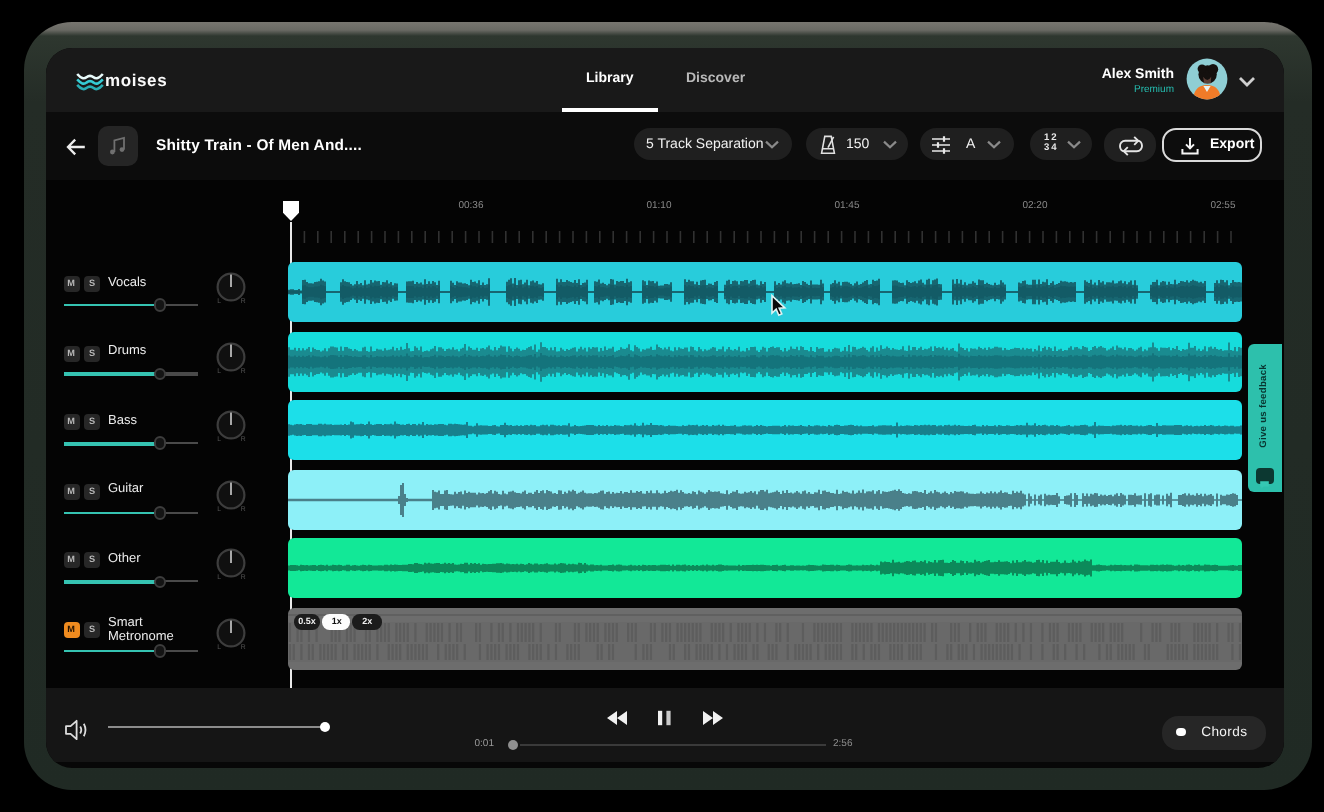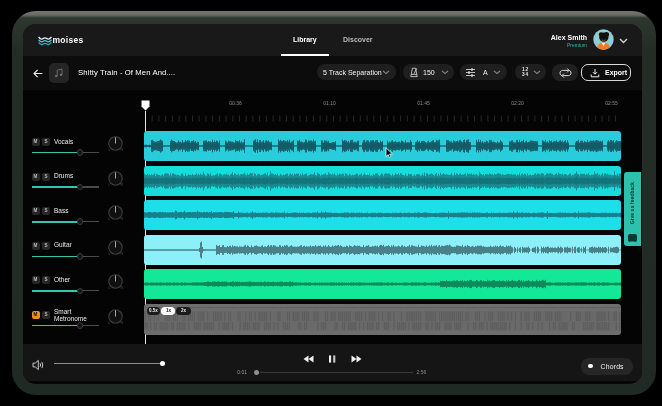--- a/index.html
+++ b/index.html
@@ -41,21 +41,21 @@
 <div class="abs" style="left:0;top:32px;width:619px;height:34px;background:#0c0c0c"></div>
 <svg class="abs" style="left:10px;top:44.5px" width="10" height="9" viewBox="0 0 10 9">
       <path d="M4.6 0.8 L1 4.5 L4.6 8.2 M1.2 4.5 H9.4" stroke="#ececec" stroke-width="1.15" fill="none"></path>
     </svg>
 <div class="abs" style="left:26px;top:39px;width:20px;height:20px;border-radius:5px;background:#252525"></div>
 <svg class="abs" style="left:31px;top:44px" width="10" height="10" viewBox="0 0 10 10">
 <path d="M3.2 8 V2.2 L8 1 V6.8" stroke="#707070" stroke-width="0.9" fill="none"></path>
 <circle cx="2.2" cy="8" r="1.2" fill="#707070"></circle>
       <circle cx="7" cy="6.8" r="1.2" fill="#707070"></circle>
     </svg>
-<div class="abs" style="left:55px;top:43.5px;font-size:7.7px;font-weight:normal;color:#fff;letter-spacing:.1px">Shitty Train - Of Men And....</div>
+<div class="abs" style="left:55px;top:43.5px;font-size:7.7px;font-weight:bold;color:#fff;letter-spacing:.1px">Shitty Train - Of Men And....</div>
 <div class="abs" style="left:294px;top:40px;width:79px;height:16px;border-radius:8px;background:#1f1f1f;display:flex;align-items:center;">
       <span style="font-size:7px;color:#f2f2f2;font-weight:500;margin-left:6px">5 Track Separation</span>
       <svg width="8" height="5" viewBox="0 0 8 5" style="margin-left:auto">
         <path d="M1 0.8 L4 3.6 L7 0.8" stroke="#8a8a8a" stroke-width="1.1" fill="none"></path>
       </svg>
       <span style="width:6px"></span>
     </div>
 <div class="abs" style="left:380px;top:40px;width:51px;height:16px;border-radius:8px;background:#1f1f1f;display:flex;align-items:center;">
       <svg width="10" height="11" viewBox="0 0 10 11" style="margin-left:6px">
 <path d="M3.4 1.2 H6.6 L8.2 9.6 H1.8 Z" stroke="#e0e0e0" stroke-width="0.8" fill="none"></path>

